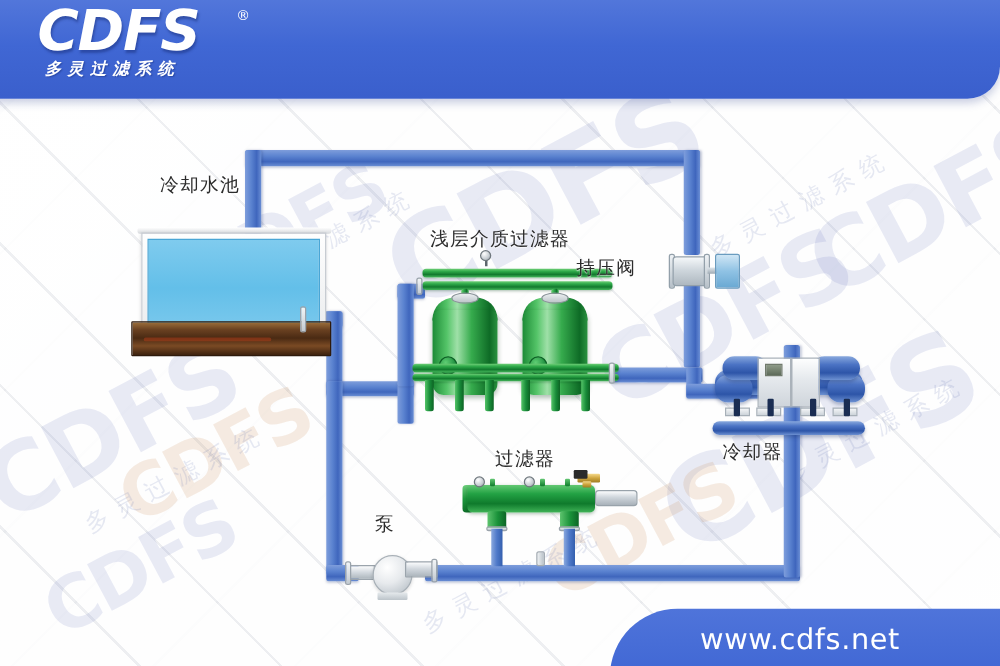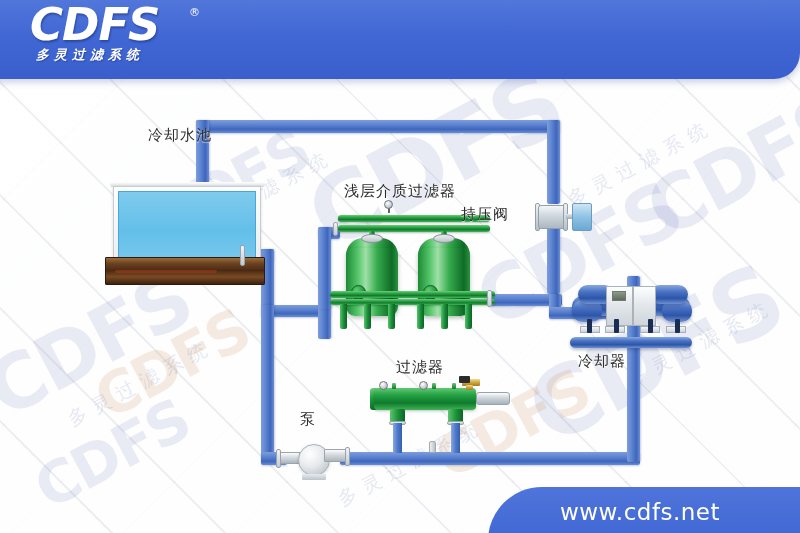--- a/index.html
+++ b/index.html
@@ -292,21 +292,21 @@
   <div class="hf-legb" style="left:451px;top:423px;"></div>
   <div class="drip"></div>
 
   <div class="pump-suc"></div>
   <div class="pump-vol"></div>
   <div class="pump-disch"></div>
   <div class="pump-base"></div>
   <div class="pipe-flange" style="left:276px;top:449px;width:5px;height:19px;"></div>
   <div class="pipe-flange" style="left:345px;top:447px;width:5px;height:19px;"></div>
 
-  <div class="lbl" style="left:128px;top:126px;margin-left:20px;">冷却水池</div>
+  <div class="lbl" style="left:128px;top:139px;">冷却水池</div>
   <div class="lbl" style="left:344px;top:182px;">浅层介质过滤器</div>
   <div class="lbl" style="left:461px;top:205px;">持压阀</div>
   <div class="lbl" style="left:578px;top:352px;">冷却器</div>
   <div class="lbl" style="left:396px;top:358px;">过滤器</div>
   <div class="lbl" style="left:300px;top:410px;">泵</div>
 
   <div class="header">
     <div class="logo">
       <div class="logo-main">CDFS</div>
       <div class="logo-reg">®</div>

